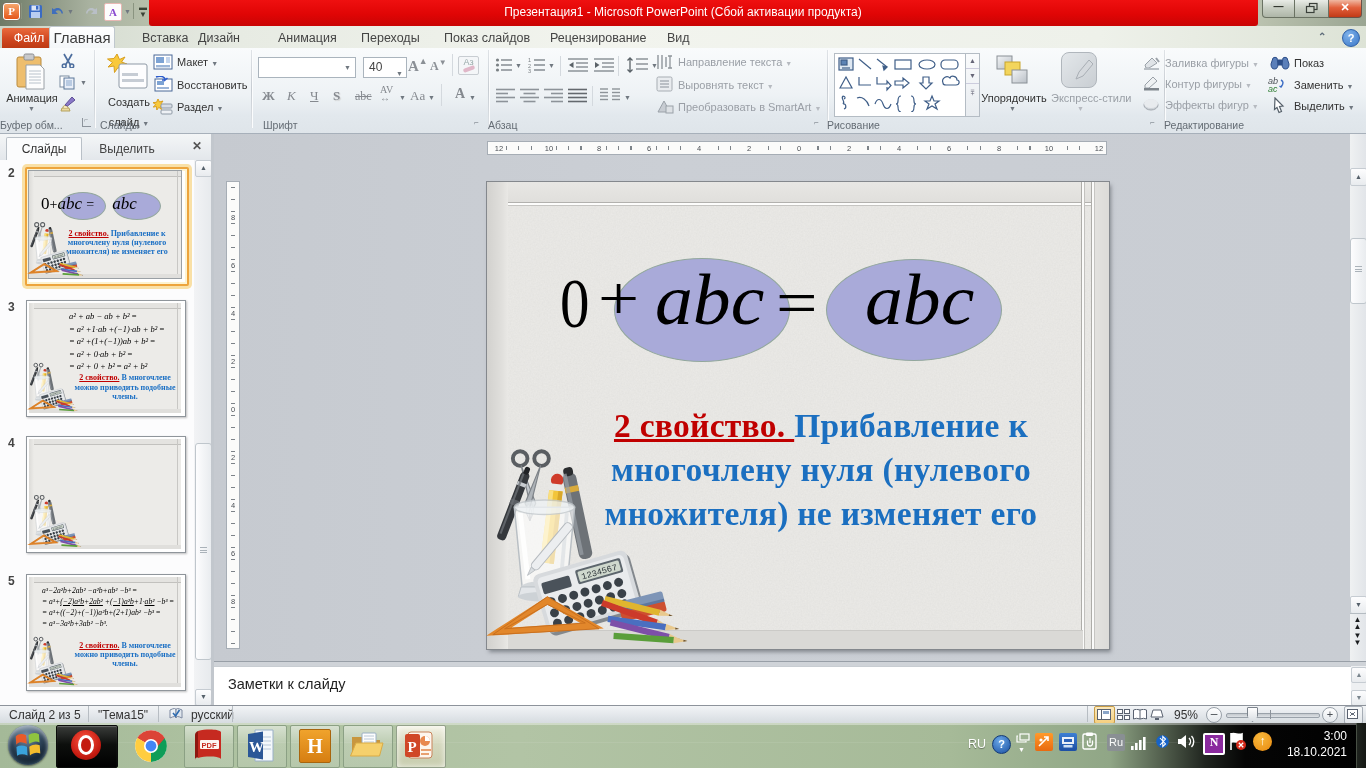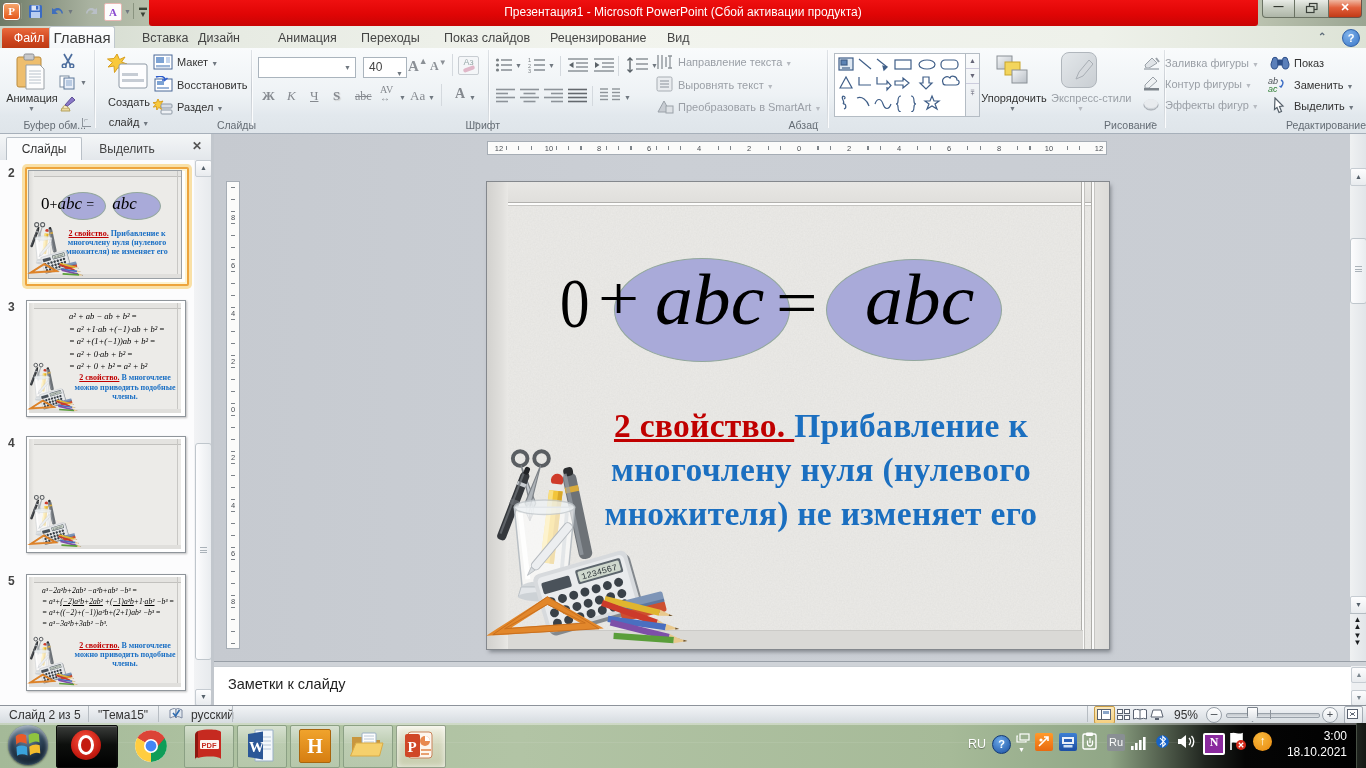--- a/index.html
+++ b/index.html
@@ -1,19 +1,19 @@
 <!DOCTYPE html>
 <html><head><meta charset="utf-8">
 <style>
 html,body{margin:0;padding:0;overflow:hidden;background:#000}
 #app{position:relative;width:1366px;height:768px;overflow:hidden;font-family:"Liberation Sans",sans-serif;background:#c9cdd3}
 .abs{position:absolute}
 .tab{position:absolute;top:29px;height:19px;line-height:19px;font-size:12.5px;color:#444;padding:0 12px}
 svg{display:block}
-.glbl{position:absolute;top:119px;height:13px;font-size:10.5px;color:#646c74;text-align:right}
+.glbl{position:absolute;top:119px;height:13px;font-size:10.5px;color:#646c74;text-align:left}
 .sep{position:absolute;top:2px;bottom:16px;width:1px;background:linear-gradient(#dfe3e7,#c7ccd2,#dfe3e7);border-right:1px solid #fbfcfd}
 .rtxt{font-size:11px;color:#333;white-space:nowrap}
 .gtxt{font-size:11px;color:#9a9fa6;white-space:nowrap}
 .dd{color:#707880;font-size:7px}
 .mg{font-family:"Liberation Serif",serif;font-size:67px;line-height:67px;color:#000;transform-origin:0 0;display:inline-block}
 </style></head>
 <body>
 <div id="app">
 
 <div class="abs" id="titlebar" style="left:0;top:0;width:1366px;height:26px;background:linear-gradient(90deg,#6e7a66,#a9b2a0 90px,#b7bfab 150px,#c0c7b4 1240px,#9aa592)"></div>

